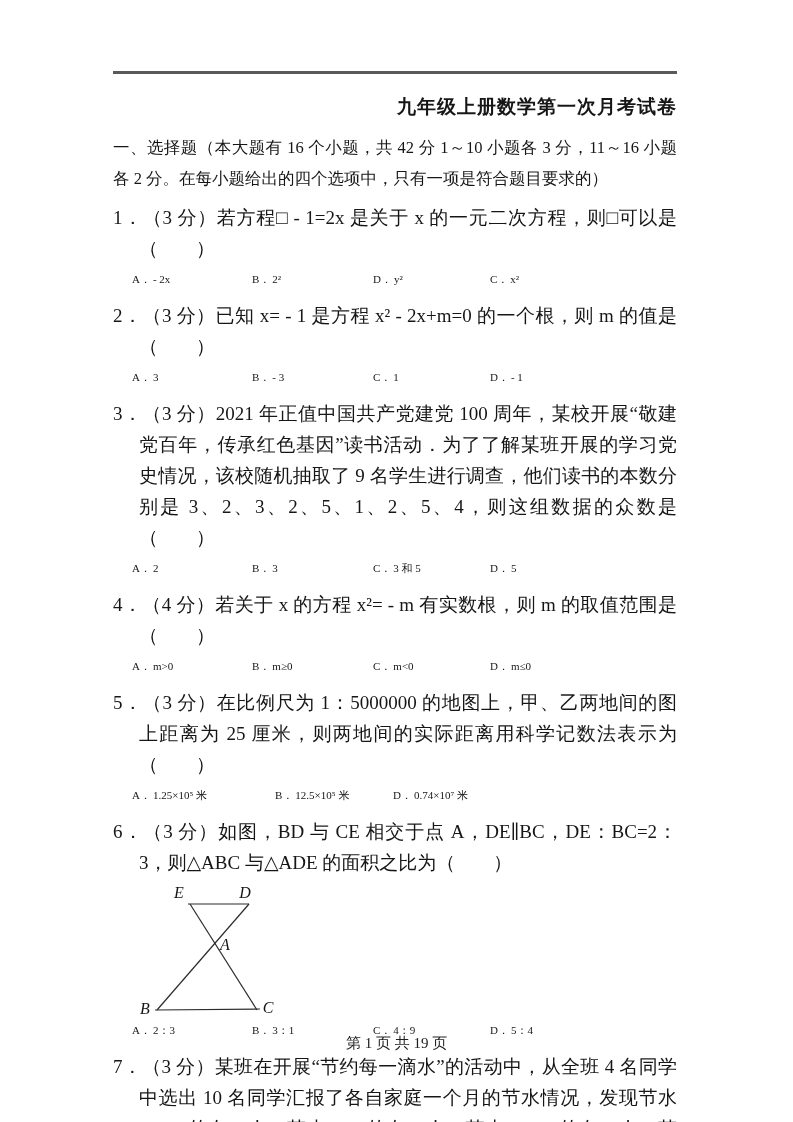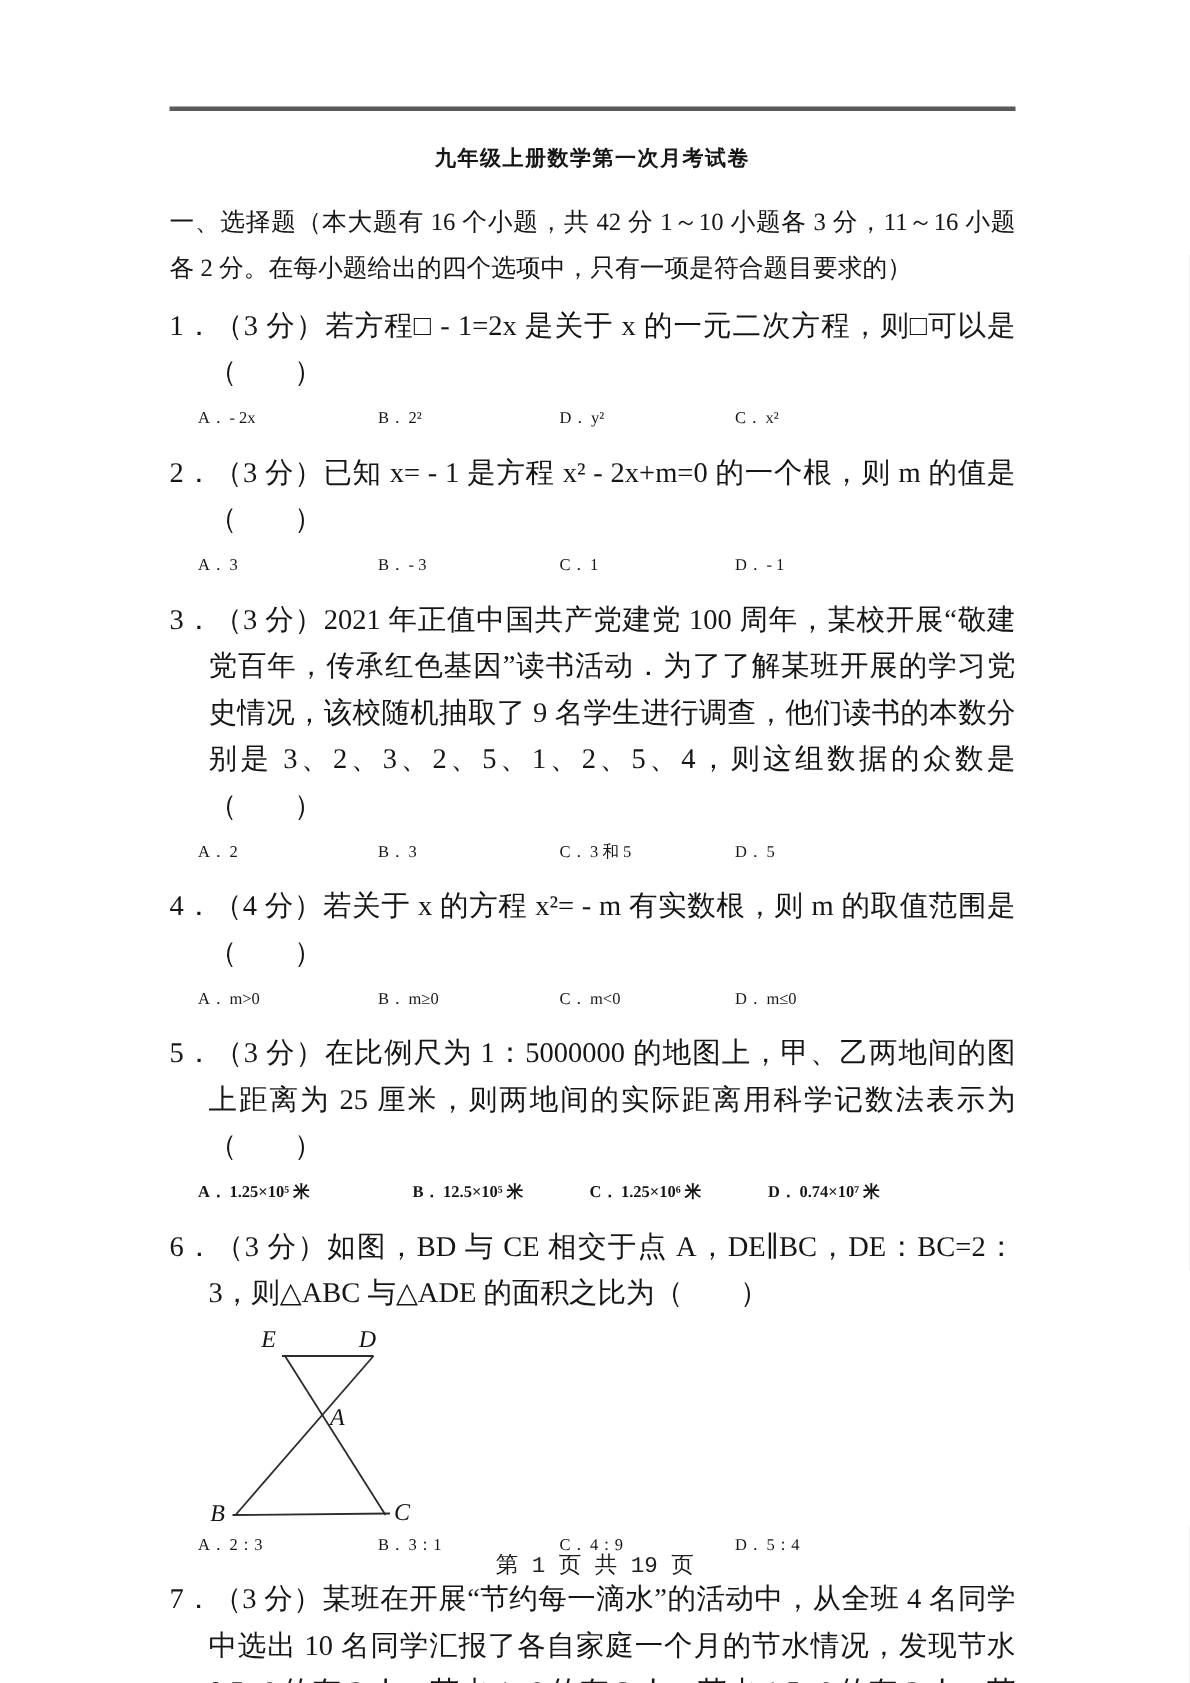--- a/index.html
+++ b/index.html
@@ -21,22 +21,22 @@
     width: 564px;
   }
   .rule {
     margin-top: 71px;
     height: 3px;
     border: none;
     background: #5a5a5a;
   }
   .title {
     margin: 18px 0 10px;
-    text-align: center;
-    font-size: 14px;
+    text-align: right;
+    font-size: 19px;
     font-weight: bold;
     line-height: 30px;
     letter-spacing: 1px;
   }
   .section-heading {
     font-weight: normal;
     font-size: 16.5px;
     line-height: 31px;
     text-align: justify;
     margin: 0 0 8px;
@@ -50,21 +50,21 @@
     text-indent: -26px;
   }
   .options {
     display: grid;
     grid-template-columns: 120px 121px 117px auto;
     padding-left: 19px;
     font-size: 11px;
     line-height: 31px;
     white-space: nowrap;
   }
-  .options.wide { grid-template-columns: 143px 118px 119px auto; font-weight: bold; }
+  .options.wide { grid-template-columns: 143px 118px 119px auto; }
   .opt-label { margin-right: 2px; }
   .figure {
     height: 135px;
     margin: 2px 0 0 20px;
   }
   .figure line {
     stroke: #2c2c2c;
     stroke-width: 1.2;
     fill: none;
   }
@@ -75,21 +75,20 @@
     fill: #161616;
   }
   .footer {
     position: absolute;
     top: 1034px;
     left: 0;
     width: 100%;
     text-align: center;
     font-size: 15px;
     color: #1d1d1d;
-    font-family: Liberation Mono, monospace;
   }
 </style>
 </head>
 <body>
 
 <div class="page">
   <div class="content">
     <hr class="rule">
     <h1 class="title">九年级上册数学第一次月考试卷</h1>
     <p class="section-heading">一、选择题（本大题有 16 个小题，共 42 分 1～10 小题各 3 分，11～16 小题各 2 分。在每小题给出的四个选项中，只有一项是符合题目要求的）</p>
@@ -132,21 +131,20 @@
         <span class="opt"><span class="opt-label">C．</span><span>m&lt;0</span></span>
         <span class="opt"><span class="opt-label">D．</span><span>m≤0</span></span>
       </div>
     </div>
 
     <div class="question-block">
       <p class="q-text"><span class="q-num">5．</span><span>（3 分）在比例尺为 1：5000000 的地图上，甲、乙两地间的图上距离为 25 厘米，则两地间的实际距离用科学记数法表示为（　　）</span></p>
       <div class="options wide">
         <span class="opt"><span class="opt-label">A．</span><span>1.25×10⁵ 米</span></span>
         <span class="opt"><span class="opt-label">B．</span><span>12.5×10⁵ 米</span></span>
-        <span class="opt"><span class="opt-label">C．</span><span>1.25×10⁶ 米</span></span>
         <span class="opt"><span class="opt-label">D．</span><span>0.74×10⁷ 米</span></span>
       </div>
     </div>
 
     <div class="question-block">
       <p class="q-text"><span class="q-num">6．</span><span>（3 分）如图，BD 与 CE 相交于点 A，DE∥BC，DE：BC=2：3，则△ABC 与△ADE 的面积之比为（　　）</span></p>
       <div class="figure">
         <svg width="165" height="135" viewBox="0 0 165 135">
           <line x1="55" y1="24" x2="116" y2="24"></line>
           <line x1="22" y1="130" x2="127" y2="129"></line>

